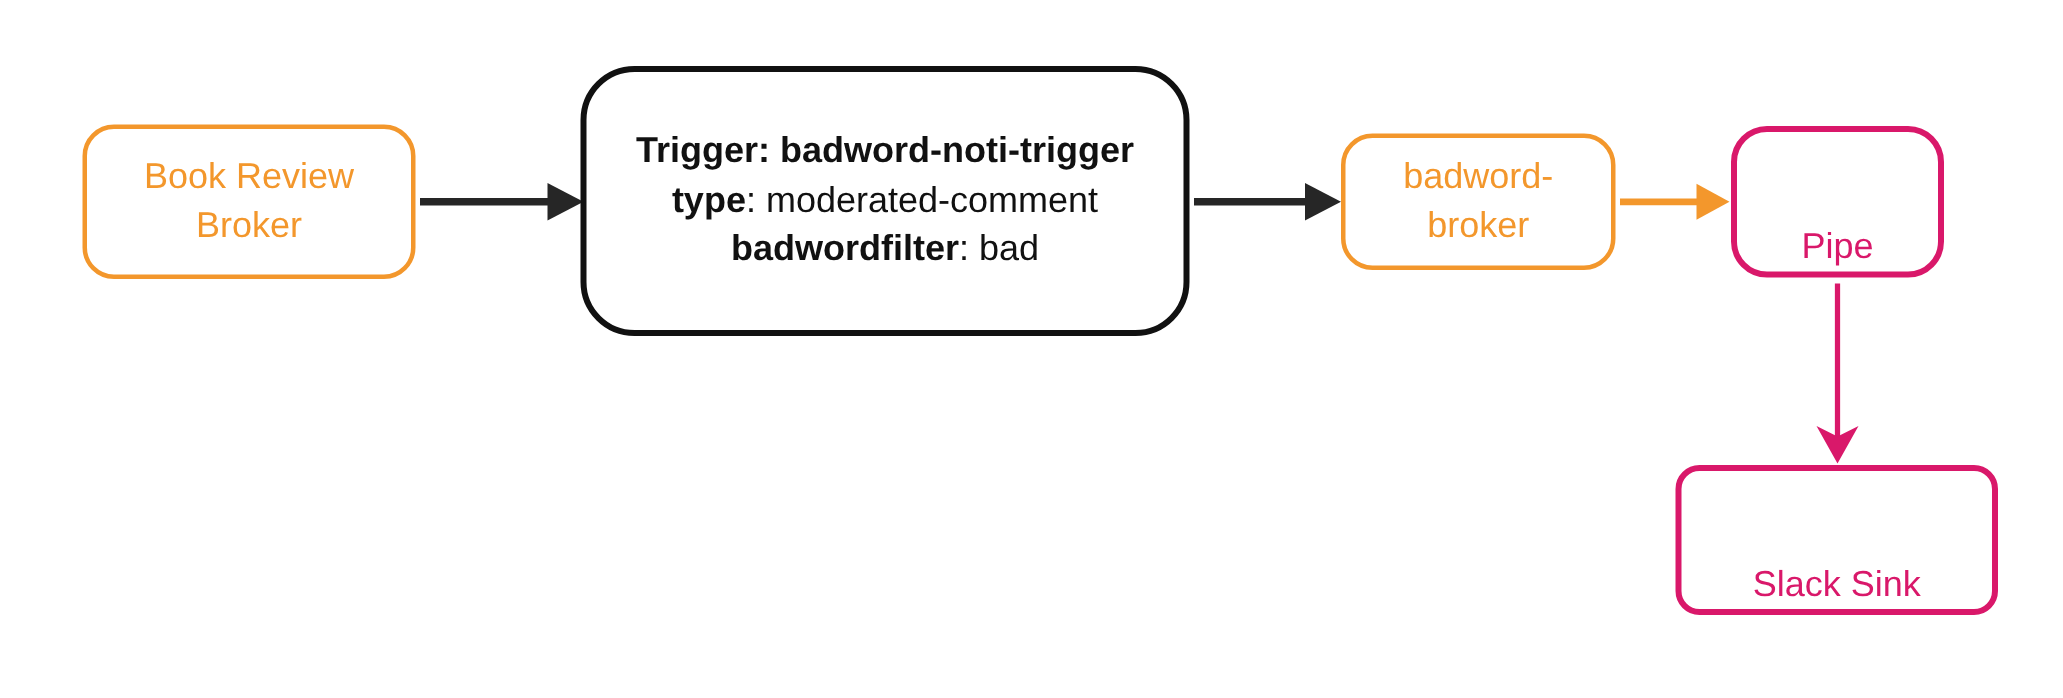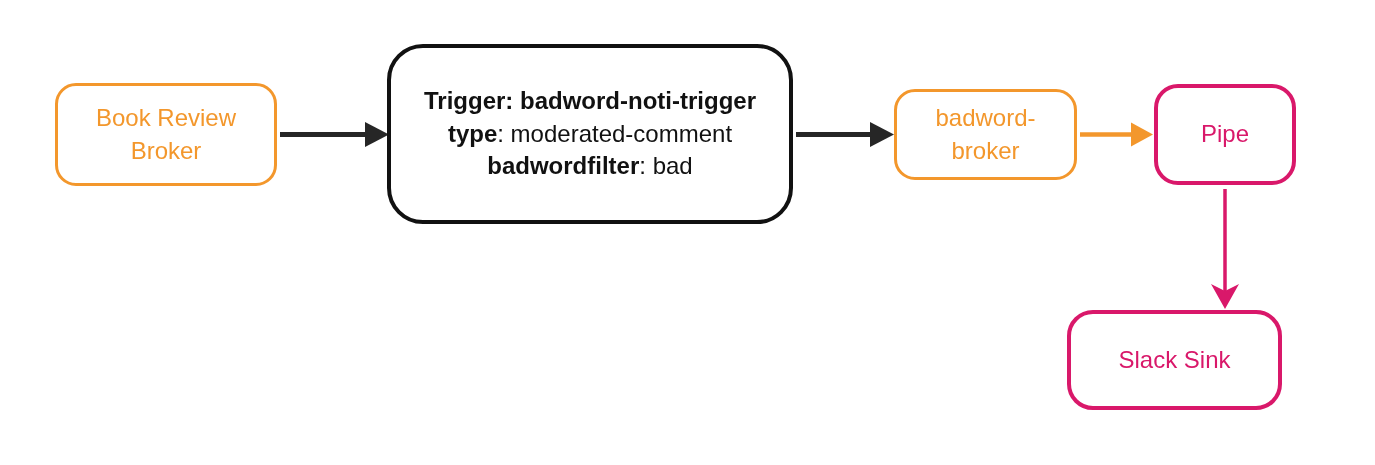--- a/index.html
+++ b/index.html
@@ -38,31 +38,32 @@
     line-height: 1.35;
   }
   .node-orange {
     border: 3.5px solid var(--orange);
     color: var(--orange);
     border-radius: 21px;
   }
   .node-pink {
     border: 4px solid var(--pink);
     color: var(--pink);
+    align-items: flex-end;
   }
   .node-black {
     border: 4px solid var(--ink);
     color: var(--ink);
     border-radius: 36px;
   }
   .node-book-review { left: 55px; top: 83px; width: 222px; height: 103px; padding: 0 14px; }
   .node-trigger { left: 387px; top: 44px; width: 406px; height: 180px; padding: 0 16px; }
   .node-badword-broker { left: 894px; top: 89px; width: 183px; height: 91px; padding: 0 12px; justify-content: center; }
   .node-pipe { left: 1154px; top: 84px; width: 142px; height: 101px; border-radius: 24px; }
-  .node-slack-sink { left: 1067px; top: 310px; width: 215px; height: 100px; border-radius: 26px; }
+  .node-slack-sink { left: 1117px; top: 310px; width: 215px; height: 100px; border-radius: 16px; }
   .trigger-line { white-space: nowrap; }
   .trigger-line .b { font-weight: bold; }
 </style>
 </head>
 <body>
 
 <div class="canvas">
 
   <svg class="edges" viewBox="0 0 1375 465" xmlns="http://www.w3.org/2000/svg">
     <g>

